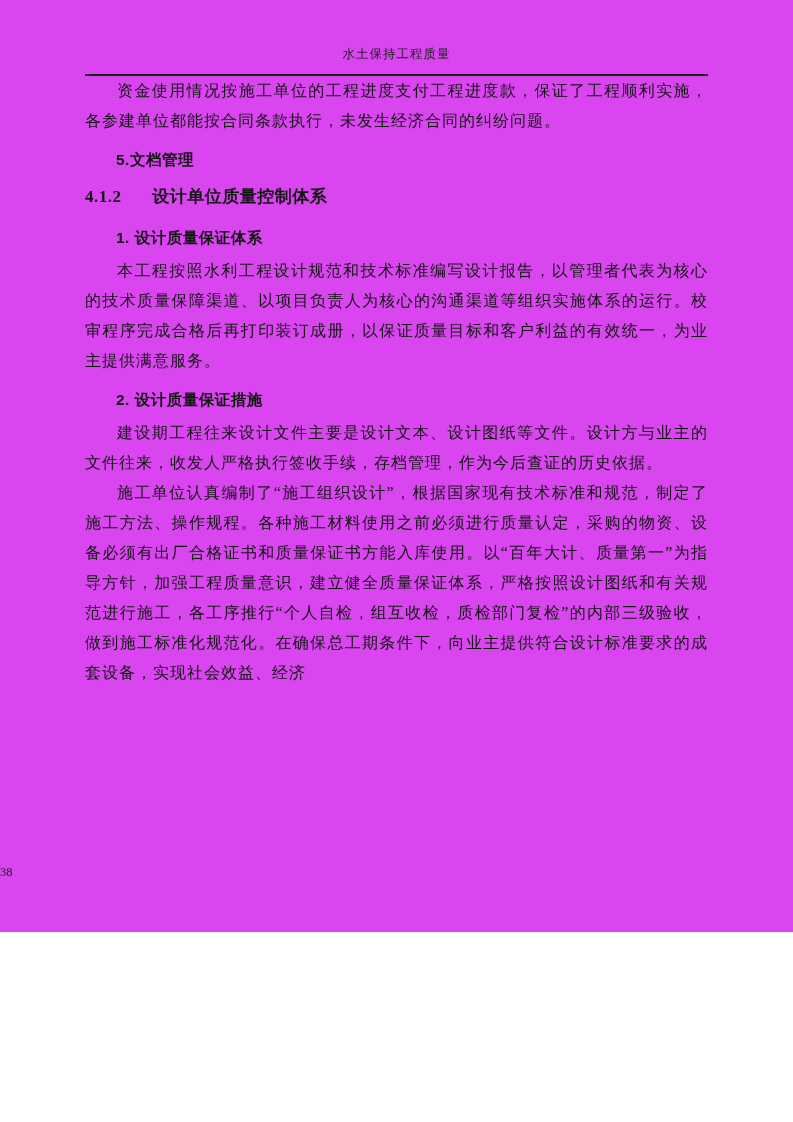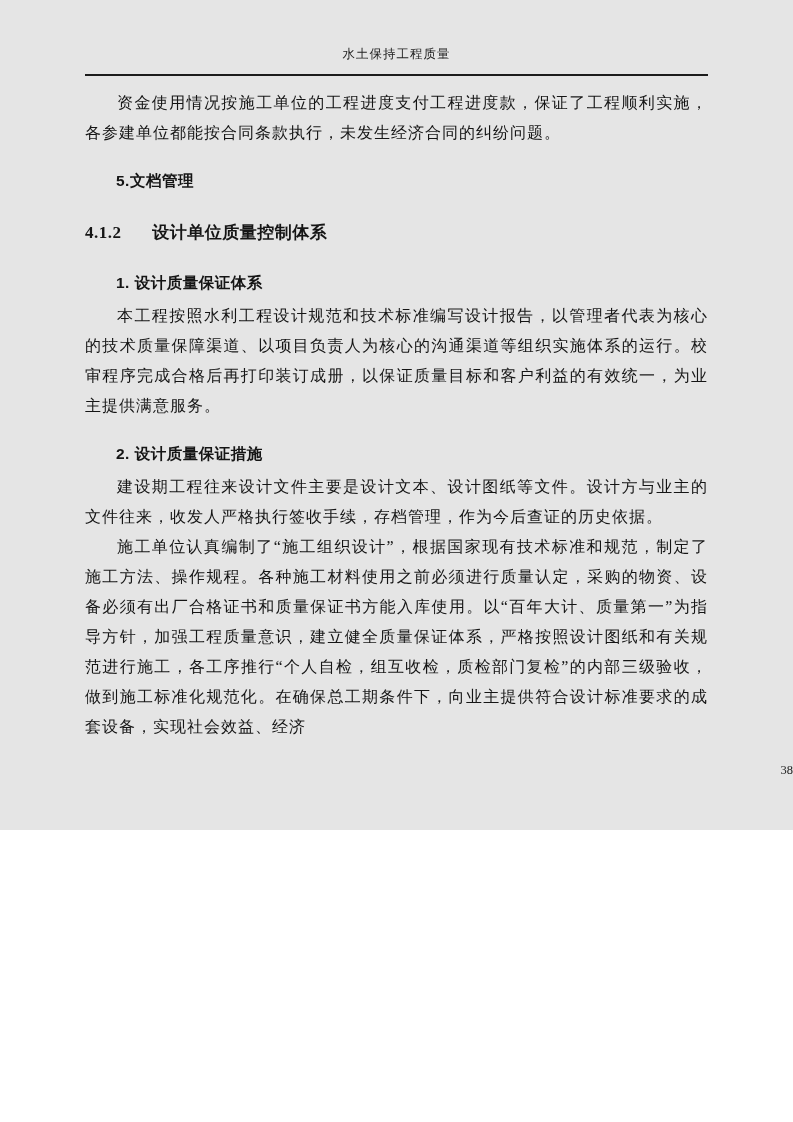--- a/index.html
+++ b/index.html
@@ -5,22 +5,22 @@
   * { margin: 0; padding: 0; box-sizing: border-box; }
   html, body { background: #ffffff; }
   body {
     width: 793px;
     font-family: "Liberation Serif", "DejaVu Serif", serif;
     color: #151515;
   }
   .page {
     position: relative;
     width: 793px;
-    height: 830px;
-    background: #e5e5e5;
+    height: 932px;
+    background: #d946ef;
     overflow: hidden;
   }
   .page-header {
     padding-top: 46px;
     width: 623px;
     margin: 0 auto;
   }
   .header-title {
     text-align: center;
     font-size: 12.5px;
@@ -29,61 +29,60 @@
   }
   .header-rule {
     margin-top: 11px;
     height: 2px;
     background: #1c1c1c;
     width: 100%;
   }
   .content {
     width: 623px;
     margin: 0 auto;
-    padding-top: 12px;
     font-size: 16px;
     line-height: 30px;
     text-align: justify;
     letter-spacing: 1px;
   }
   .para {
     text-indent: 2em;
     margin: 0;
   }
   .sub-heading {
     font-family: "Liberation Sans", "DejaVu Sans", sans-serif;
     font-weight: bold;
     font-size: 15.5px;
     line-height: 30px;
     text-indent: 2em;
-    margin-top: 18px;
+    margin-top: 9px;
     margin-bottom: 3px;
     letter-spacing: 0.5px;
   }
   .section-heading {
     font-weight: bold;
     font-size: 17px;
     line-height: 34px;
-    margin-top: 20px;
+    margin-top: 5px;
     margin-bottom: 9px;
     letter-spacing: 0.5px;
   }
   .section-heading .sec-num {
     font-family: "Liberation Serif", "DejaVu Serif", serif;
     margin-right: 26px;
   }
   .section-heading .sec-title {
     font-family: "Liberation Sans", "DejaVu Sans", sans-serif;
   }
   .page-footer {
     position: absolute;
     left: 0;
     bottom: 52px;
     width: 100%;
-    text-align: right;
+    text-align: left;
     font-size: 12.5px;
     color: #222;
   }
 </style>
 </head>
 <body>
 
 <div class="page">
 
   <div class="page-header">

